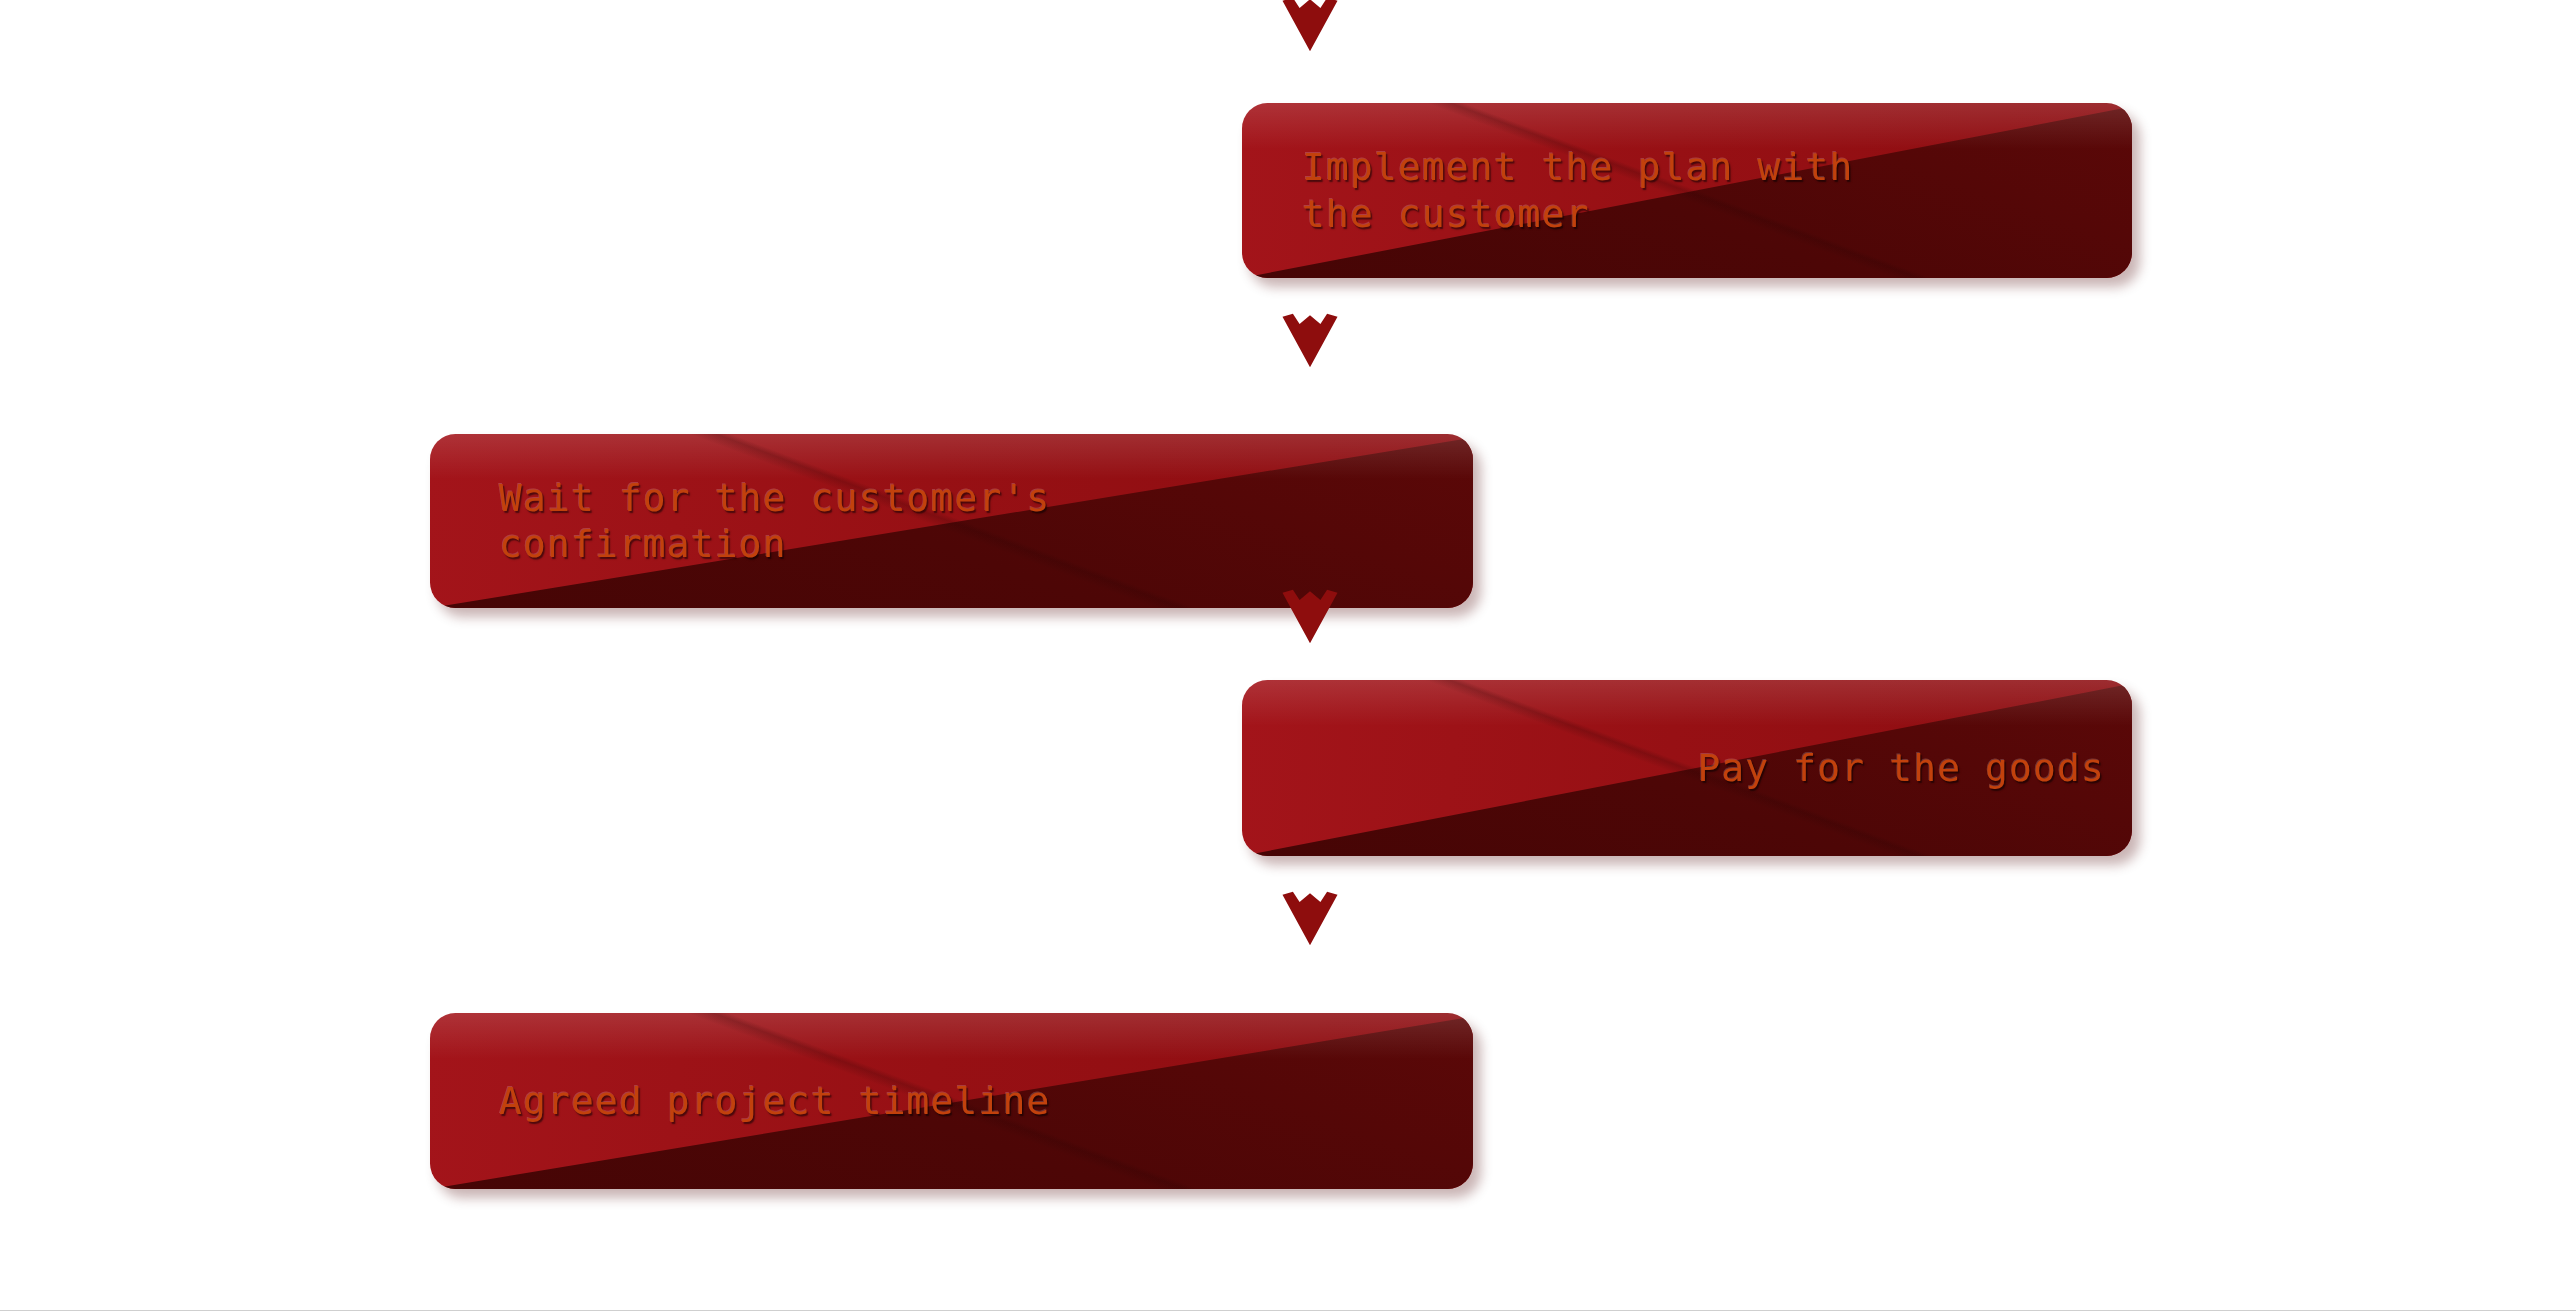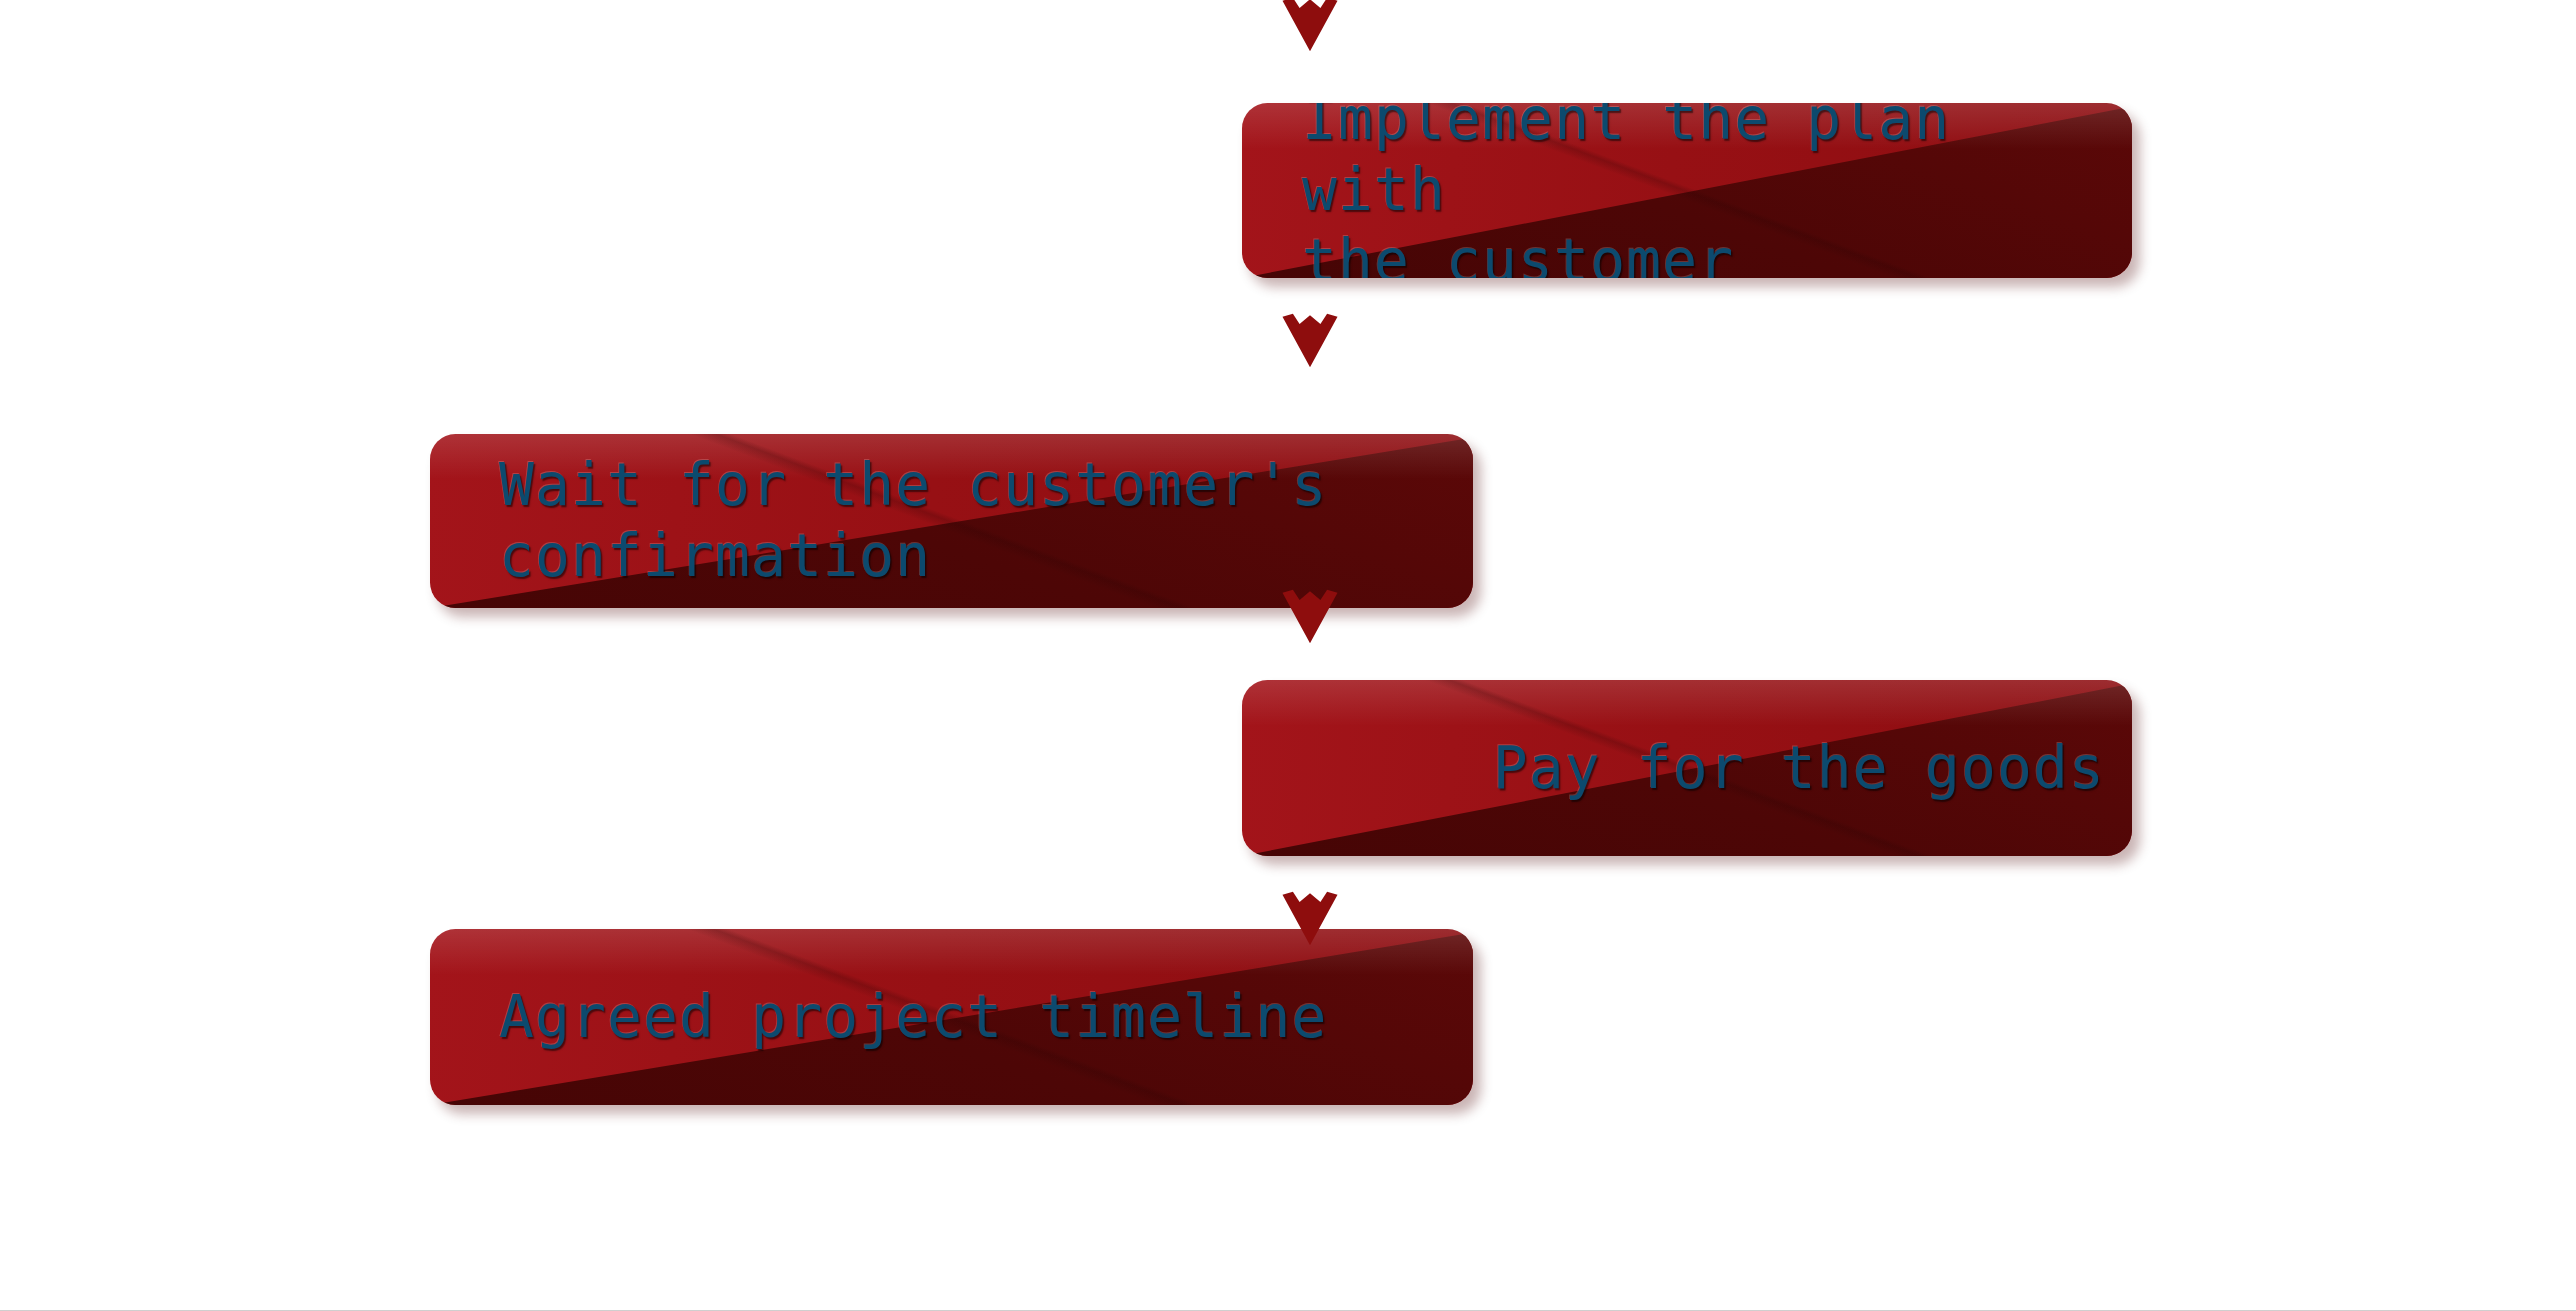--- a/index.html
+++ b/index.html
@@ -65,22 +65,22 @@
                                 rgba(40,3,3,0.22) 50.2%, rgba(0,0,0,0) 52%);
     pointer-events: none;
   }
 
   .node .label {
     position: absolute;
     inset: 0;
     display: flex;
     flex-direction: column;
     justify-content: center;
-    color: #0c4a6e;
-    font-size: 58px;
+    color: #c2410c;
+    font-size: 38px;
     line-height: 1.22;
     letter-spacing: 1.1px;
     font-weight: 400;
     text-shadow: 1.5px 1.5px 1.5px rgba(0,0,0,0.55), -0.7px -0.7px 0 rgba(255,255,255,0.18);
     white-space: pre-line;
     z-index: 3;
   }
   .label.pad-left   { padding: 0 30px 0 60px;  text-align: left; }
   .label.pad-left2  { padding: 0 30px 0 69px;  text-align: left; }
   .label.center     { padding: 0 27px;         text-align: right; }
@@ -142,21 +142,21 @@
     <div class="seam"></div>
     <div class="label center">Pay for the goods</div>
   </div>
 
   <div class="arrow" style="left:1281px; top:884px;">
     <svg viewBox="0 0 78 84" xmlns="http://www.w3.org/2000/svg" aria-hidden="true">
       <path d="M2 14 L16 10 L25 24 L39 12 L53 24 L62 10 L76 14 L39 82 Z" fill="#8E0D0D"></path>
     </svg>
   </div>
 
-  <div class="node" style="left:430px; top:929px; width:1043px; height:176px;">
+  <div class="node" style="left:430px; top:1013px; width:1043px; height:176px;">
     <div class="fill-base"></div>
     <div class="fill-wedge"></div>
     <div class="gloss"></div>
     <div class="seam"></div>
     <div class="label pad-left2">Agreed project timeline</div>
   </div>
 
   <div class="bottom-rule"></div>
 </div>
 

